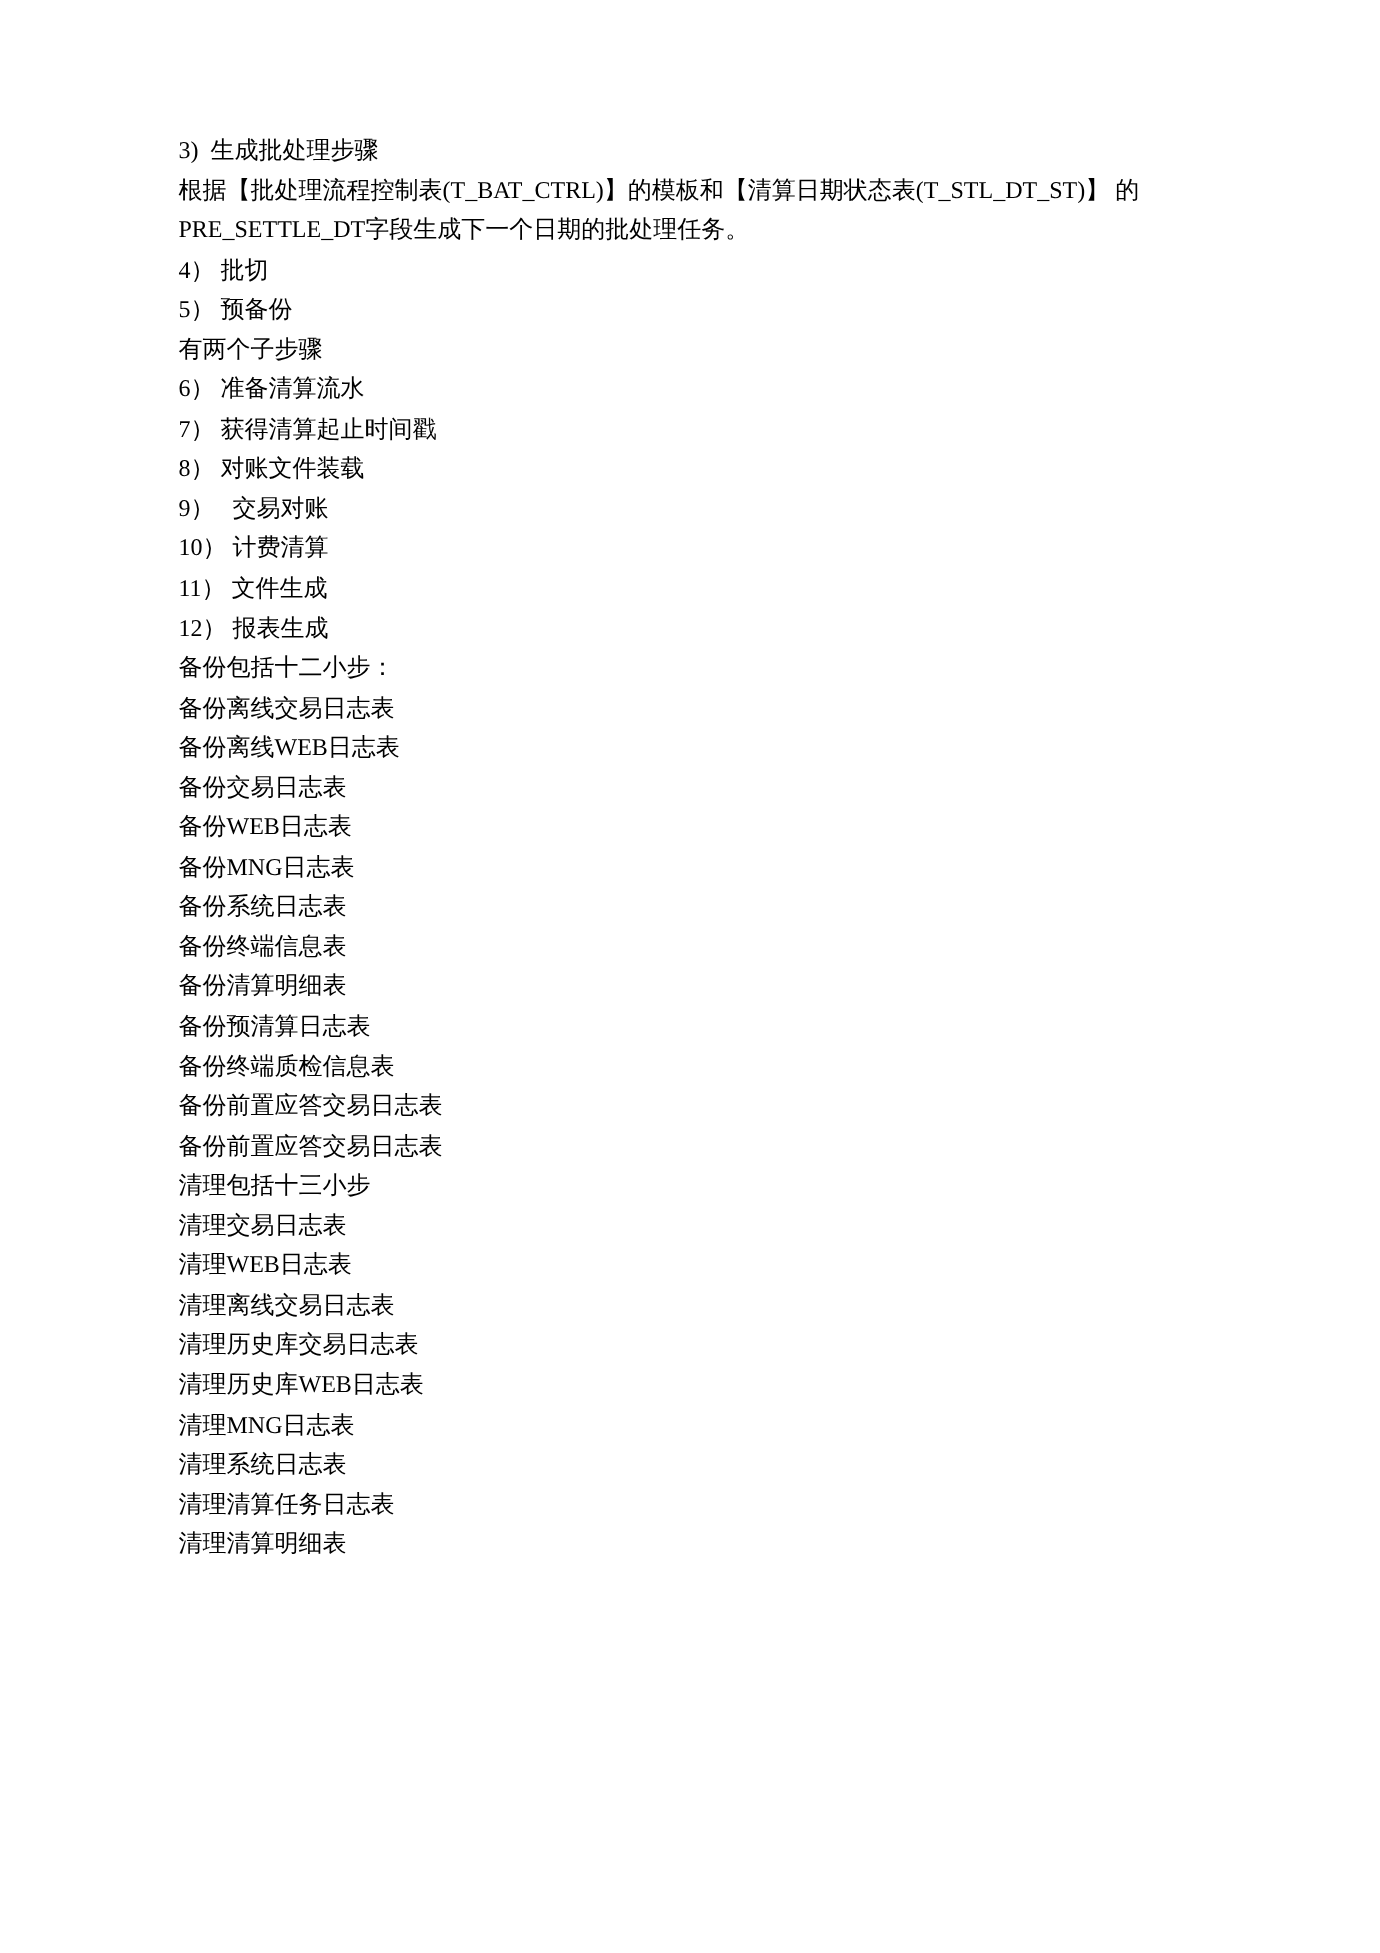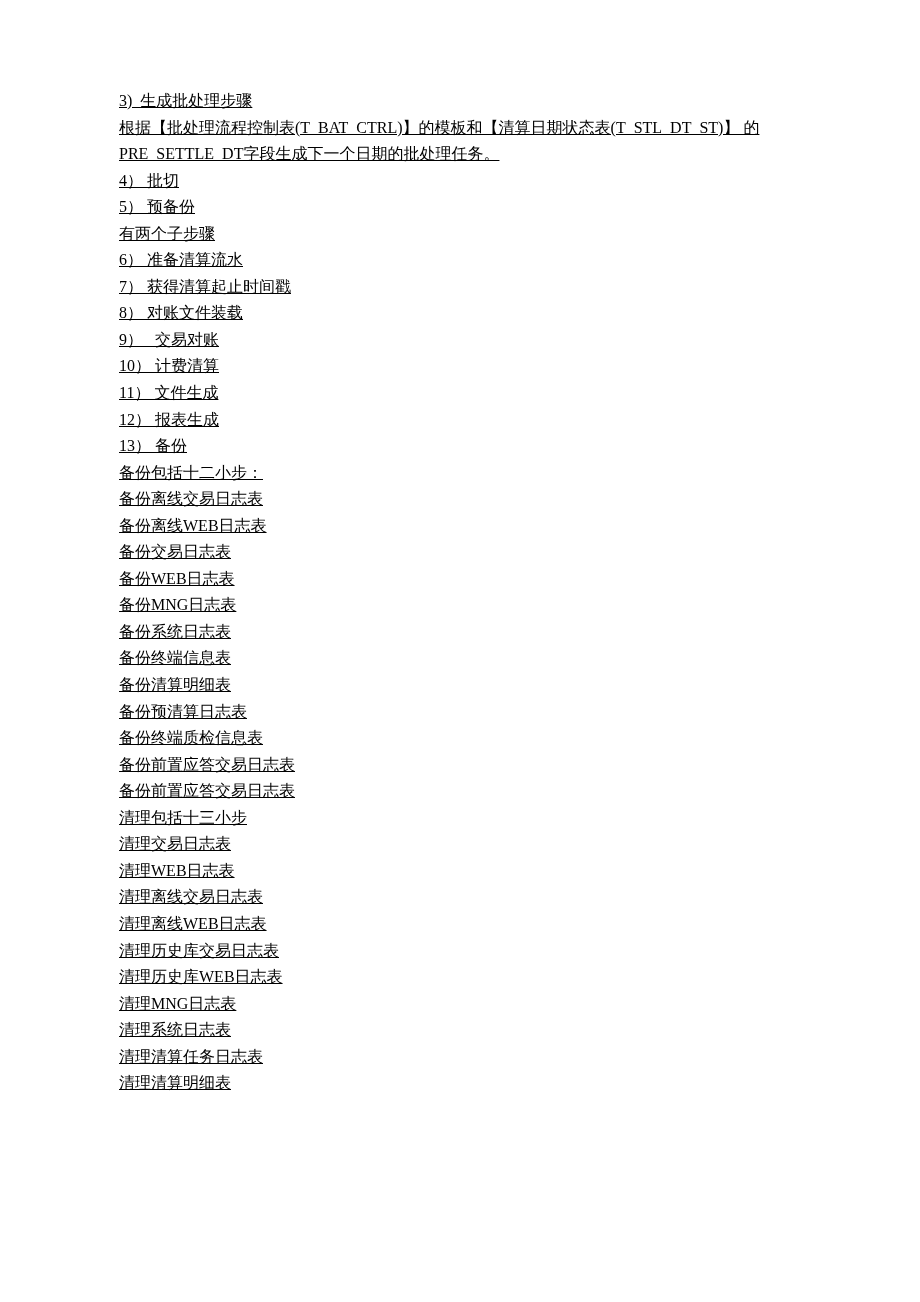--- a/index.html
+++ b/index.html
@@ -12,21 +12,20 @@
     min-height: 1302px;
     box-sizing: border-box;
     padding: 88px 0 0 119px;
     font-family: "SimSun", "宋体", "Times New Roman", serif;
     font-size: 16px;
     color: #000000;
     line-height: 1.66;
   }
   .content {
     width: 690px;
-    text-decoration: underline;
   }
   .line {
     white-space: pre-wrap;
   }
 </style>
 </head>
 <body>
 
 <div class="content">
   <div class="line">3)  生成批处理步骤</div>
@@ -34,38 +33,36 @@
   <div class="line">4） 批切</div>
   <div class="line">5） 预备份</div>
   <div class="line">有两个子步骤</div>
   <div class="line">6） 准备清算流水</div>
   <div class="line">7） 获得清算起止时间戳</div>
   <div class="line">8） 对账文件装载</div>
   <div class="line">9）   交易对账</div>
   <div class="line">10） 计费清算</div>
   <div class="line">11） 文件生成</div>
   <div class="line">12） 报表生成</div>
-  <div class="line">13） 备份</div>
   <div class="line">备份包括十二小步：</div>
   <div class="line">备份离线交易日志表</div>
   <div class="line">备份离线WEB日志表</div>
   <div class="line">备份交易日志表</div>
   <div class="line">备份WEB日志表</div>
   <div class="line">备份MNG日志表</div>
   <div class="line">备份系统日志表</div>
   <div class="line">备份终端信息表</div>
   <div class="line">备份清算明细表</div>
   <div class="line">备份预清算日志表</div>
   <div class="line">备份终端质检信息表</div>
   <div class="line">备份前置应答交易日志表</div>
   <div class="line">备份前置应答交易日志表</div>
   <div class="line">清理包括十三小步</div>
   <div class="line">清理交易日志表</div>
   <div class="line">清理WEB日志表</div>
   <div class="line">清理离线交易日志表</div>
-  <div class="line">清理离线WEB日志表</div>
   <div class="line">清理历史库交易日志表</div>
   <div class="line">清理历史库WEB日志表</div>
   <div class="line">清理MNG日志表</div>
   <div class="line">清理系统日志表</div>
   <div class="line">清理清算任务日志表</div>
   <div class="line">清理清算明细表</div>
 </div>
 
 </body></html>

